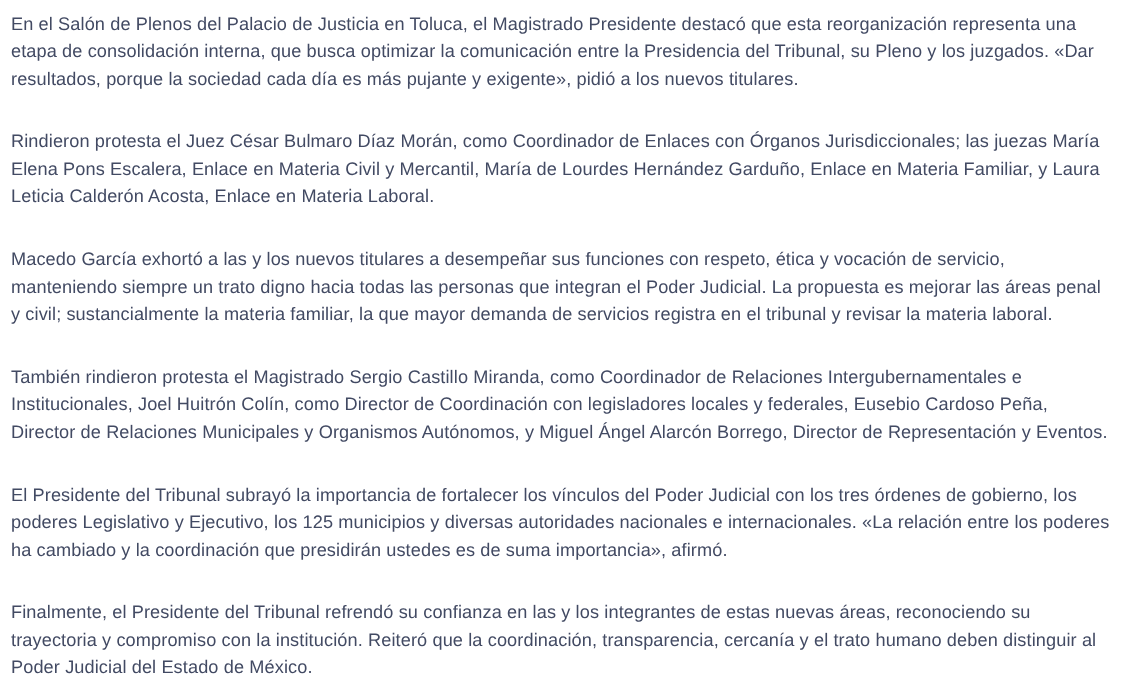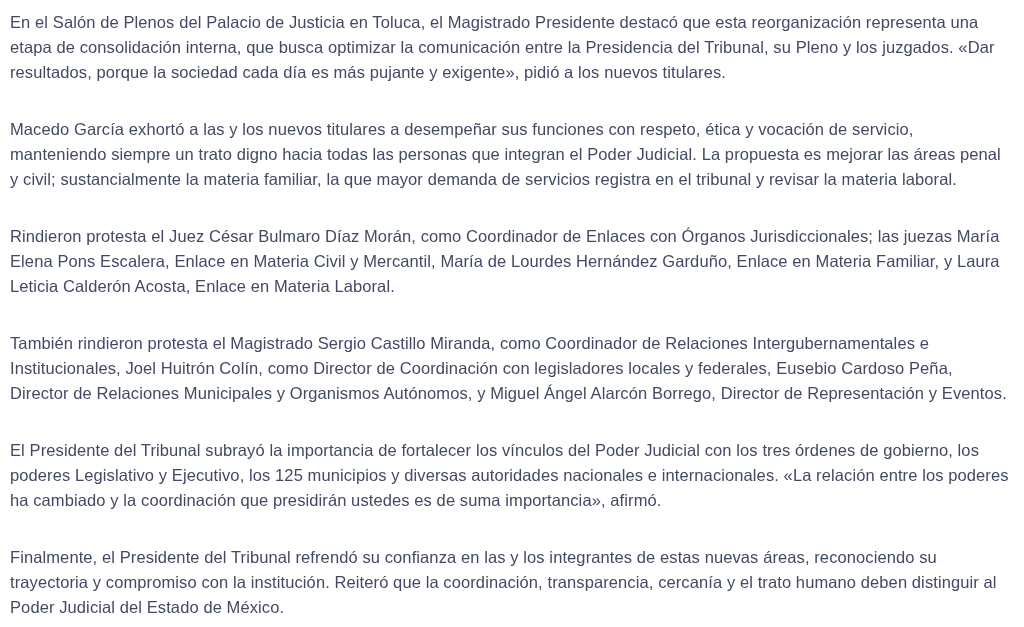--- a/index.html
+++ b/index.html
@@ -25,18 +25,18 @@
   }
   .article p {
     margin: 0 0 32px 0;
   }
 </style>
 </head>
 <body>
 
 <div class="article">
   <p>En el Salón de Plenos del Palacio de Justicia en Toluca, el Magistrado Presidente destacó que esta reorganización representa una etapa de consolidación interna, que busca optimizar la comunicación entre la Presidencia del Tribunal, su Pleno y los juzgados. «Dar resultados, porque la sociedad cada día es más pujante y exigente», pidió a los nuevos titulares.</p>
+  <p>Rindieron protesta el Juez César Bulmaro Díaz Morán, como Coordinador de Enlaces con Órganos Jurisdiccionales; las juezas María Elena Pons Escalera, Enlace en Materia Civil y Mercantil, María de Lourdes Hernández Garduño, Enlace en Materia Familiar, y Laura Leticia Calderón Acosta, Enlace en Materia Laboral.</p>
   <p>Macedo García exhortó a las y los nuevos titulares a desempeñar sus funciones con respeto, ética y vocación de servicio, manteniendo siempre un trato digno hacia todas las personas que integran el Poder Judicial. La propuesta es mejorar las áreas penal y civil; sustancialmente la materia familiar, la que mayor demanda de servicios registra en el tribunal y revisar la materia laboral.</p>
-  <p>Rindieron protesta el Juez César Bulmaro Díaz Morán, como Coordinador de Enlaces con Órganos Jurisdiccionales; las juezas María Elena Pons Escalera, Enlace en Materia Civil y Mercantil, María de Lourdes Hernández Garduño, Enlace en Materia Familiar, y Laura Leticia Calderón Acosta, Enlace en Materia Laboral.</p>
   <p>También rindieron protesta el Magistrado Sergio Castillo Miranda, como Coordinador de Relaciones Intergubernamentales e Institucionales, Joel Huitrón Colín, como Director de Coordinación con legisladores locales y federales, Eusebio Cardoso Peña, Director de Relaciones Municipales y Organismos Autónomos, y Miguel Ángel Alarcón Borrego, Director de Representación y Eventos.</p>
   <p>El Presidente del Tribunal subrayó la importancia de fortalecer los vínculos del Poder Judicial con los tres órdenes de gobierno, los poderes Legislativo y Ejecutivo, los 125 municipios y diversas autoridades nacionales e internacionales. «La relación entre los poderes ha cambiado y la coordinación que presidirán ustedes es de suma importancia», afirmó.</p>
   <p>Finalmente, el Presidente del Tribunal refrendó su confianza en las y los integrantes de estas nuevas áreas, reconociendo su trayectoria y compromiso con la institución. Reiteró que la coordinación, transparencia, cercanía y el trato humano deben distinguir al Poder Judicial del Estado de México.</p>
 </div>
 
 </body></html>

